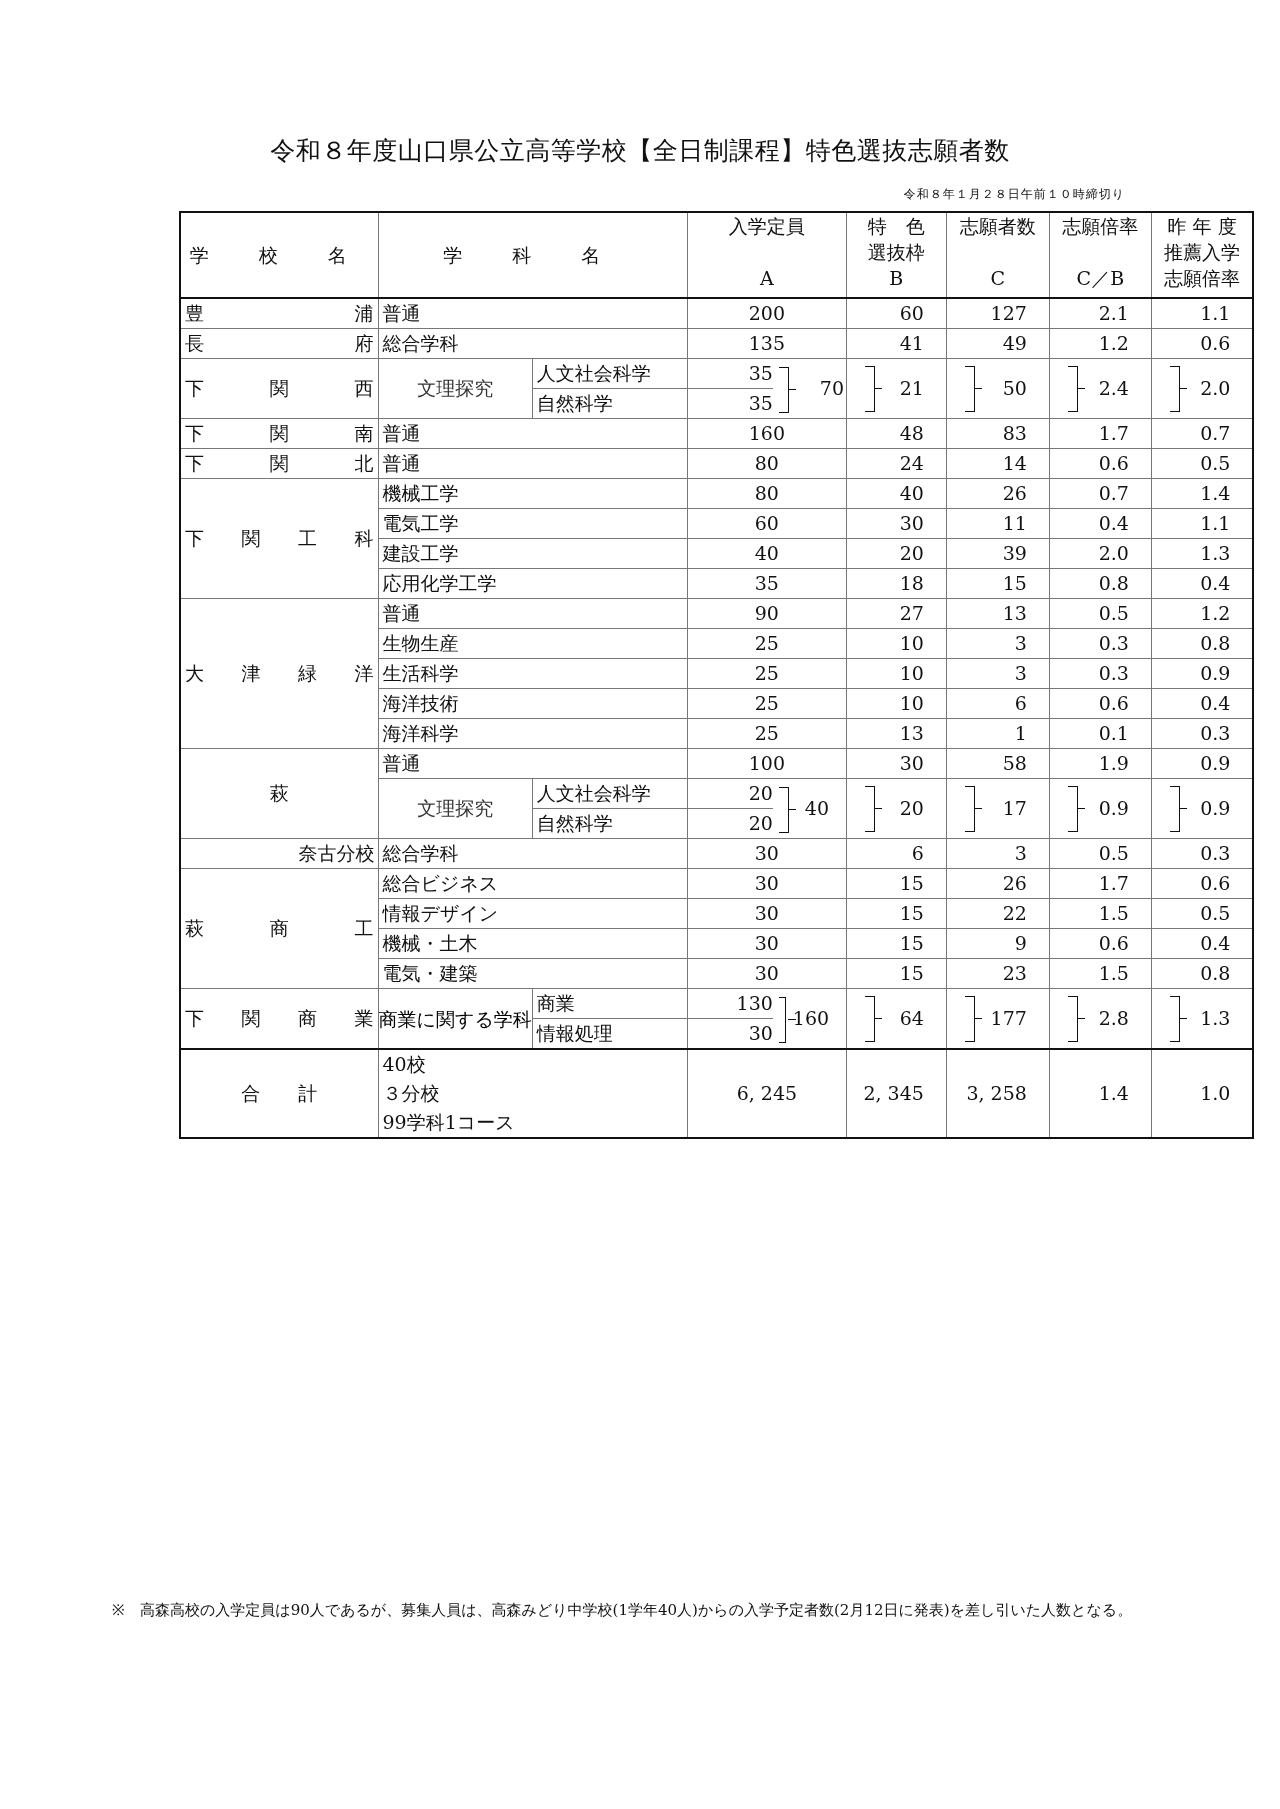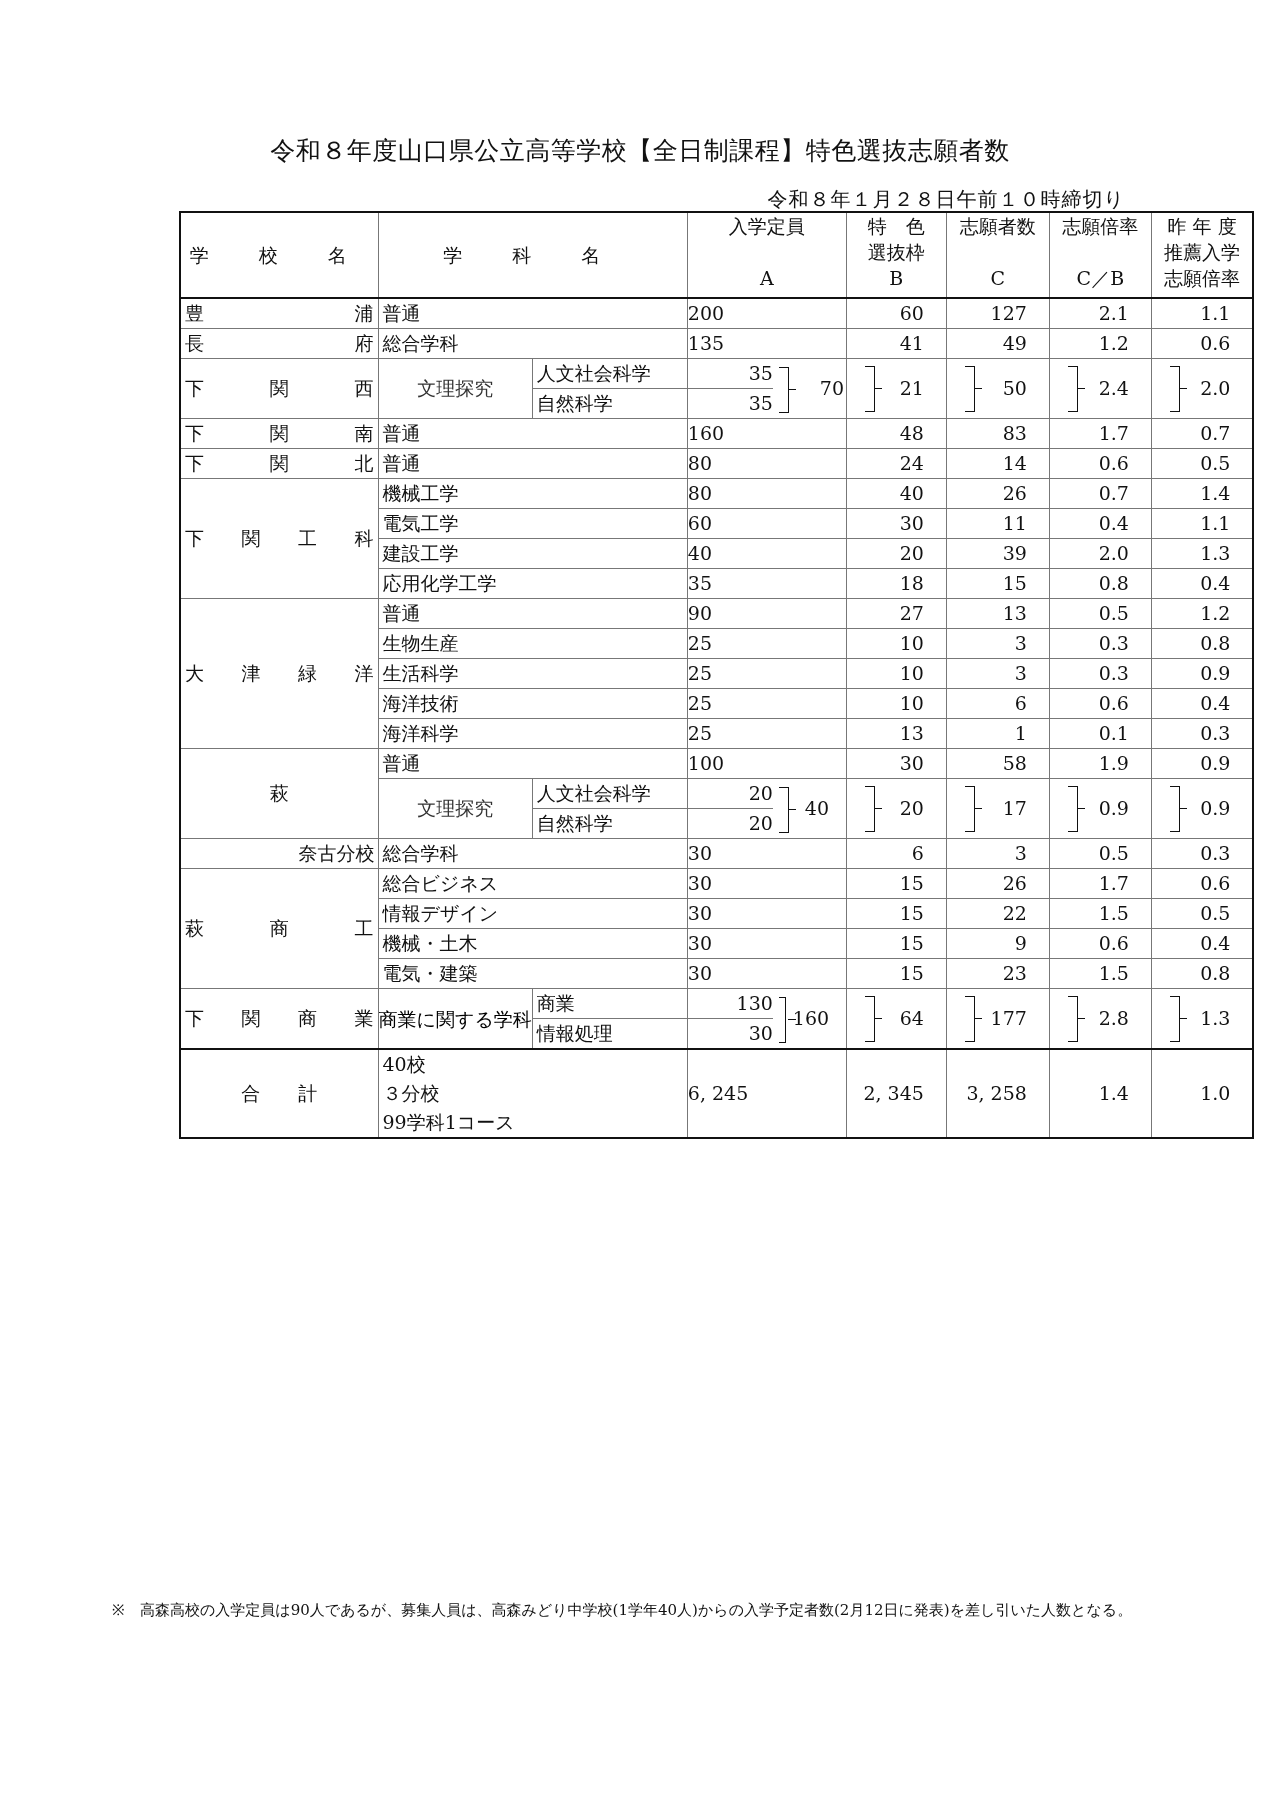--- a/index.html
+++ b/index.html
@@ -1,29 +1,29 @@
 <!DOCTYPE html>
 <html><head>
 <meta charset="utf-8">
 <style>
   html, body { margin: 0; padding: 0; background: #ffffff; }
   body { width: 1280px; height: 1809px; position: relative; overflow: hidden;
          font-family: "DejaVu Serif", "Liberation Serif", serif; color: #111; }
   .title { position: absolute; left: 0; width: 1280px; top: 134px; text-align: center;
            font-size: 25px; letter-spacing: 0.5px; font-family: Liberation Mono, monospace; }
-  .deadline { position: absolute; right: 155px; top: 186px; font-size: 20px; letter-spacing: 1px; }
+  .deadline { position: absolute; right: 155px; top: 186px; font-size: 12px; letter-spacing: 1px; }
   table.main { position: absolute; left: 179px; top: 211px; border-collapse: collapse;
                table-layout: fixed; border: 2.5px solid #111; }
   table.main td { border: 1px solid #777; padding: 0; font-size: 19px; height: 29px;
                   line-height: 29px; white-space: nowrap; overflow: hidden; }
   .hdr td { height: 84px !important; vertical-align: top; line-height: 26px !important; text-align: center; margin-top: 40px; }
   .hdr { border-bottom: 2.5px solid #111; }
   .hdr td.mid { vertical-align: middle; letter-spacing: 22px; }
   .num { text-align: right; padding-right: 22px !important; }
-  .numA { }
+  .numA { text-align: center; }
   .school-spread { display: flex; justify-content: space-between; padding: 0 4px 0 4px; }
   .school-center { text-align: center; }
   .school-right { text-align: right; padding-right: 3px !important; }
   .dept { padding-left: 4px !important; }
   .sublabel { font-size: 9px; line-height: 12px !important; text-align: center; width: 26px; color: #333; white-space: normal; font-family: Liberation Serif, serif; }
   .sublabel-wide { font-size: 8px; line-height: 12px !important; color: #000000; white-space: normal; text-align: center; }
   .bracket-cell { position: relative; }
   .brk { position: absolute; left: 18px; top: 7px; width: 9px; height: 44px;
          border: 1.5px solid #111; border-left: none; }
   .brk::after { content: ""; position: absolute; left: 9px; top: 21px; width: 8px; border-top: 1.5px solid #111; }

